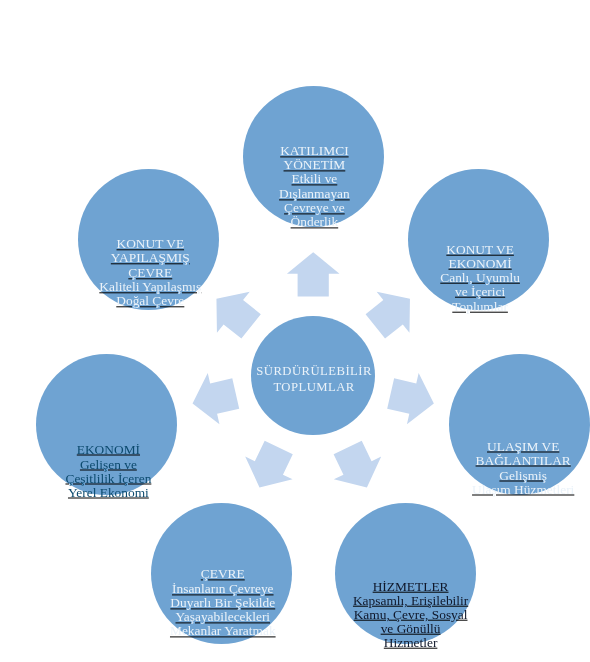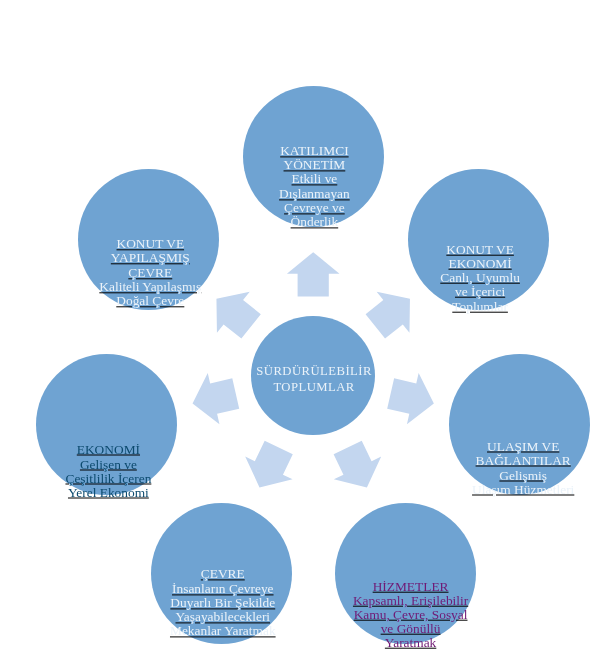--- a/index.html
+++ b/index.html
@@ -92,26 +92,26 @@
   <div class="node" id="node-ulasim-ve-baglantilar" style="background: rgb(111, 163, 210);">
     <div class="node-label" style="color: rgb(234, 242, 249);">
       <div>ULAŞIM VE</div>
       <div>BAĞLANTILAR</div>
       <div>Gelişmiş</div>
       <div>Ulaşım Hüzmetleri</div>
     </div>
   </div>
 
   <div class="node" id="node-hizmetler" style="background: rgb(111, 163, 210);">
-    <div class="node-label" style="color: #701a75; margin-left: 11px;">
+    <div class="node-label" style="color: #0f172a; margin-left: 11px;">
       <div>HİZMETLER</div>
       <div>Kapsamlı, Erişilebilir</div>
       <div>Kamu, Çevre, Sosyal</div>
       <div>ve Gönüllü</div>
-      <div>Yaratmak</div>
+      <div>Hizmetler</div>
     </div>
   </div>
 
   <div class="node" id="node-cevre" style="background: rgb(111, 163, 210);">
     <div class="node-label" style="color: rgb(234, 242, 249);">
       <div>ÇEVRE</div>
       <div>İnsanların Çevreye</div>
       <div>Duyarlı Bir Şekilde</div>
       <div>Yaşayabilecekleri</div>
       <div>Mekanlar Yaratmak</div>

